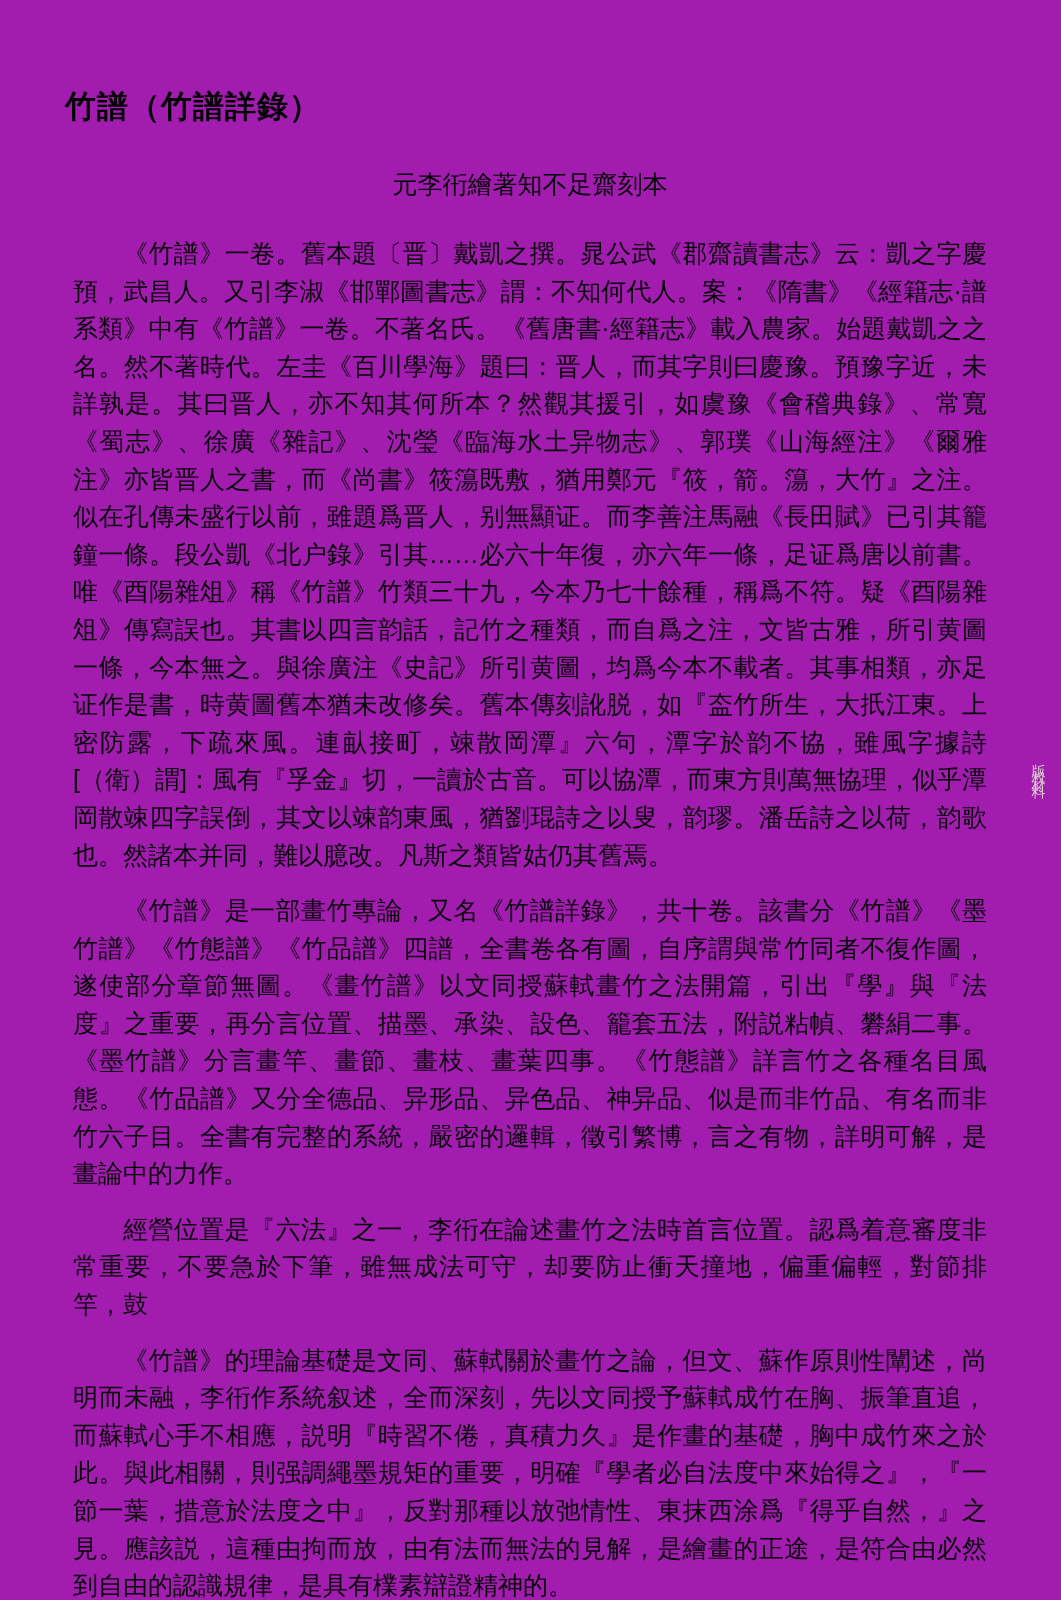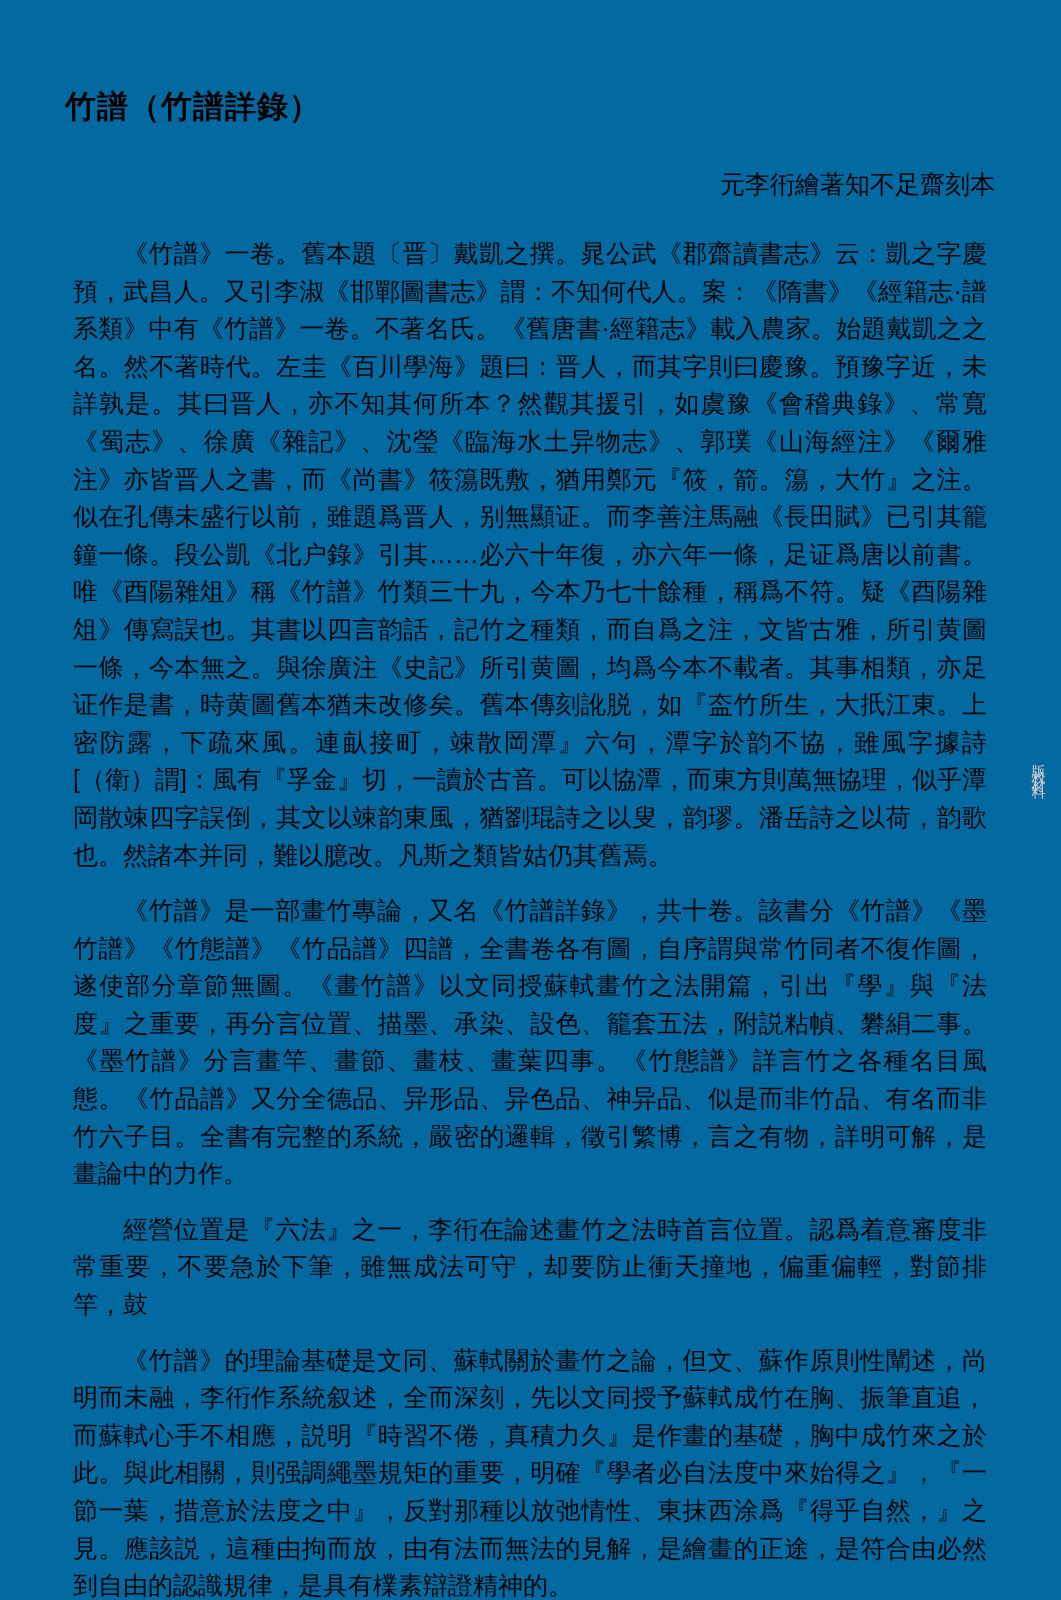--- a/index.html
+++ b/index.html
@@ -4,39 +4,39 @@
 <style>
   html, body {
     margin: 0;
     padding: 0;
     background: #ffffff;
   }
   .page {
     position: relative;
     width: 1061px;
     height: 1600px;
-    background: #0369a1;
+    background: #a21caf;
     color: #000000;
     font-family: "Liberation Sans", sans-serif;
     overflow: hidden;
     box-sizing: border-box;
   }
   .content {
     padding: 0 66px 0 65px;
   }
   .title {
     margin: 86px 0 0 0;
     font-size: 31px;
     font-weight: bold;
     letter-spacing: 1px;
     color: #000000;
   }
   .byline {
     margin-top: 40px;
-    text-align: right;
+    text-align: center;
     font-size: 25px;
     font-weight: normal;
     color: #000000;
   }
   .body-text .para {
     margin: 8px;
     font-size: 25px;
     line-height: 37.6px;
     text-align: justify;
     text-indent: 2em;

